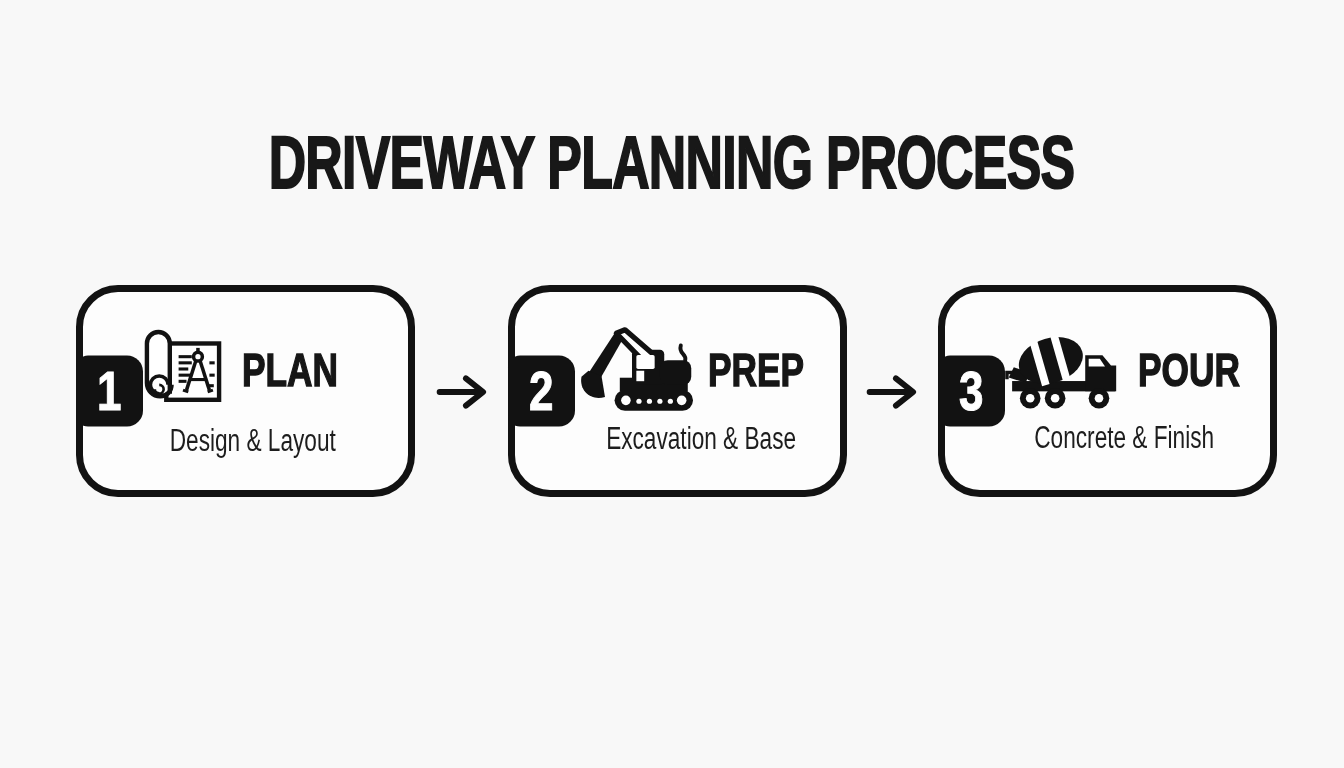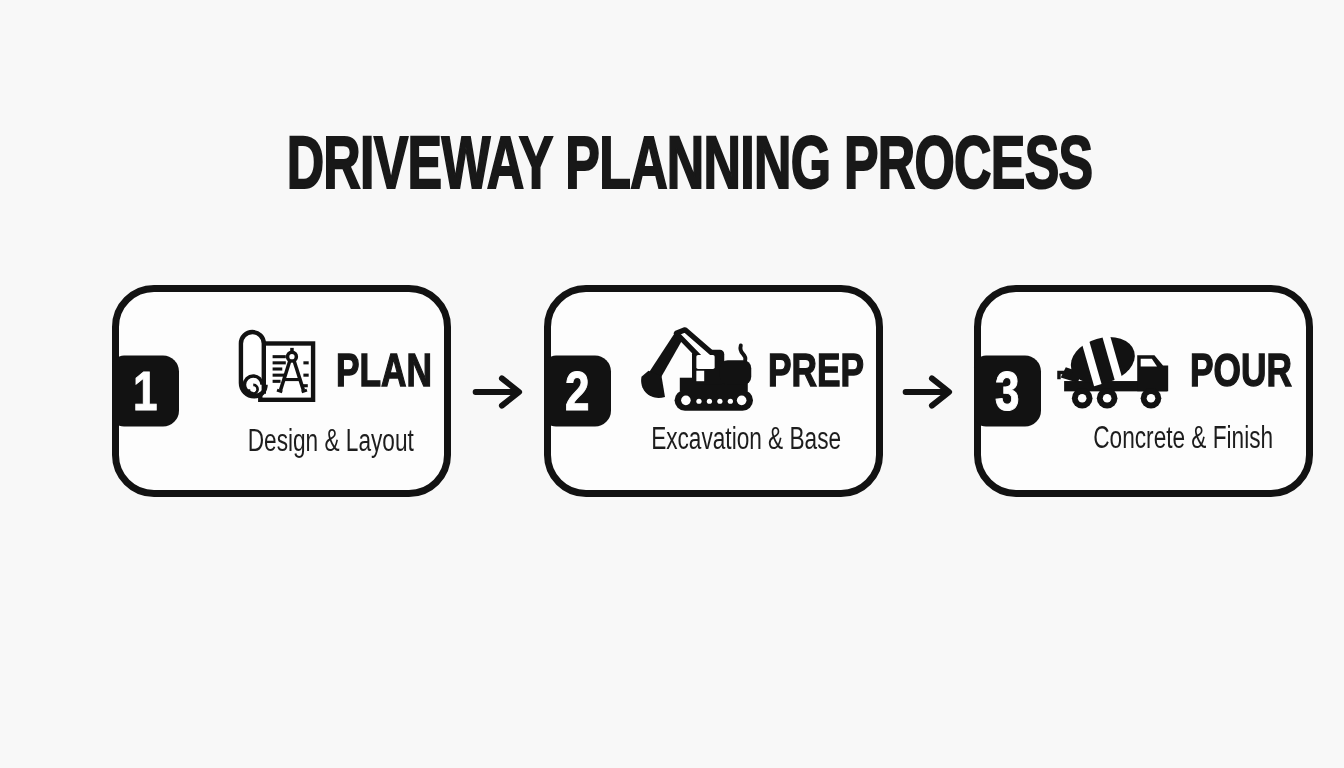--- a/index.html
+++ b/index.html
@@ -4,21 +4,21 @@
 <style>
   * { margin: 0; padding: 0; box-sizing: border-box; }
   html, body { width: 1344px; height: 768px; }
   body {
     position: relative;
     background: #f8f8f8;
     font-family: "Liberation Sans", sans-serif;
     color: #141414;
     overflow: hidden;
   }
-  .stage { position: absolute; inset: 0; margin-left: 36px; }
+  .stage { position: absolute; inset: 0; }
 
   
   .title {
     position: absolute;
     top: 126px; left: 0; right: 0;
     text-align: center;
     font-size: 74px;
     font-weight: bold;
     line-height: 74px;
     letter-spacing: -1px;
@@ -64,21 +64,21 @@
     transform: scaleX(0.8);
     -webkit-text-stroke: 1px #ffffff;
   }
 
   .card-content {
     position: absolute;
     inset: 0;
     padding-left: 56px;
     display: flex;
     flex-direction: column;
-    align-items: flex-end;
+    align-items: flex-start;
     justify-content: center;
     gap: 9px;
   }
   .icon-row { display: flex; align-items: center; gap: 15px; }
   .step-icon { display: block; color: #121212; }
 
   .step-label {
     font-size: 47px;
     font-weight: bold;
     line-height: 1;

